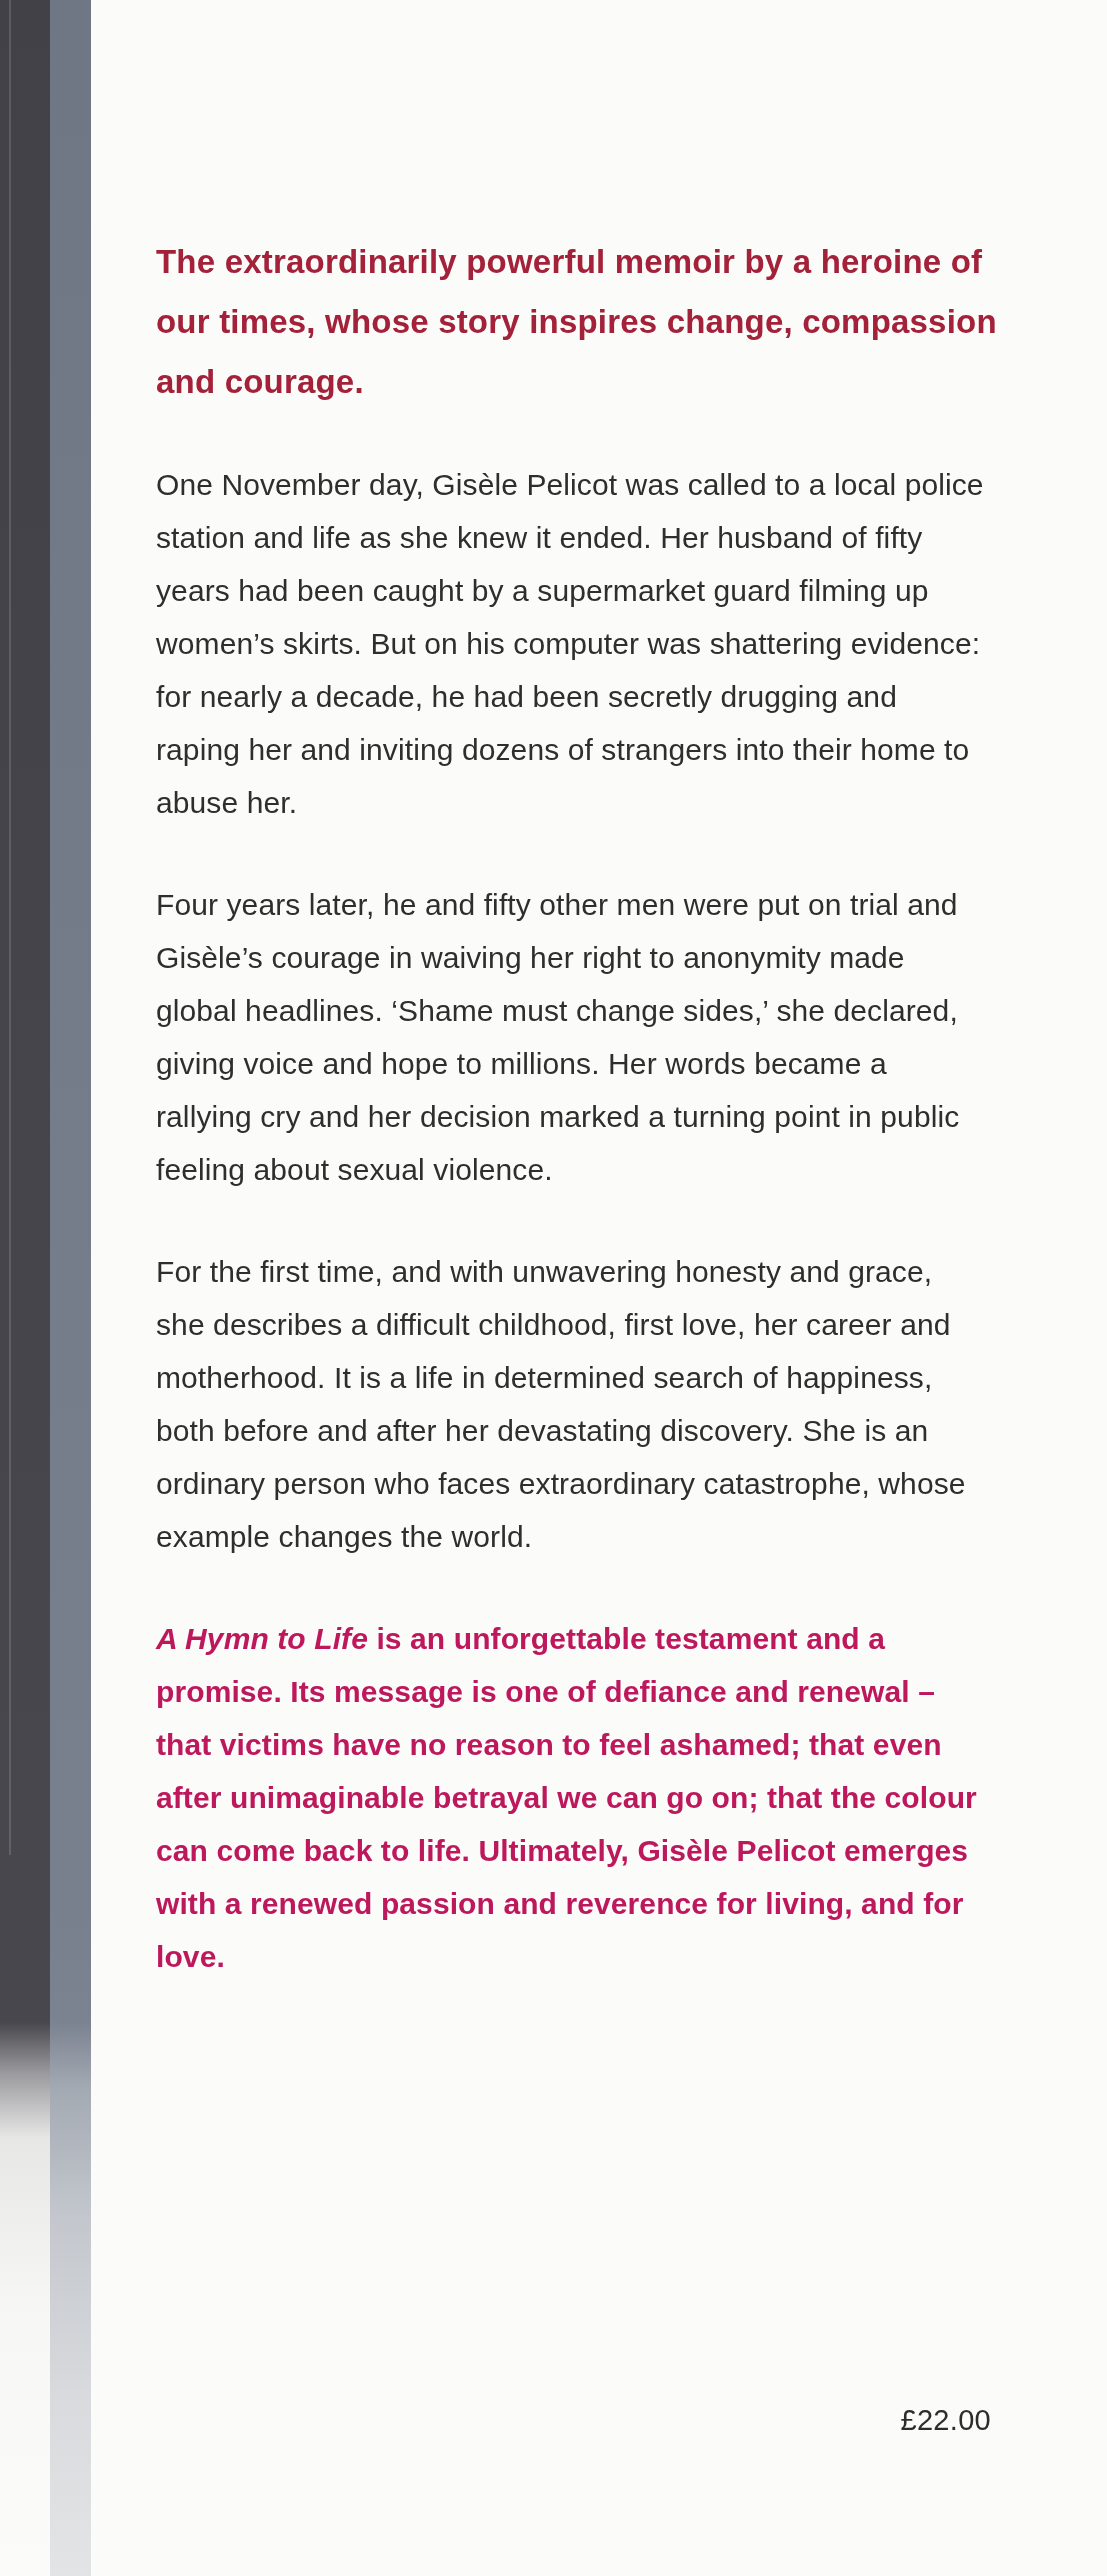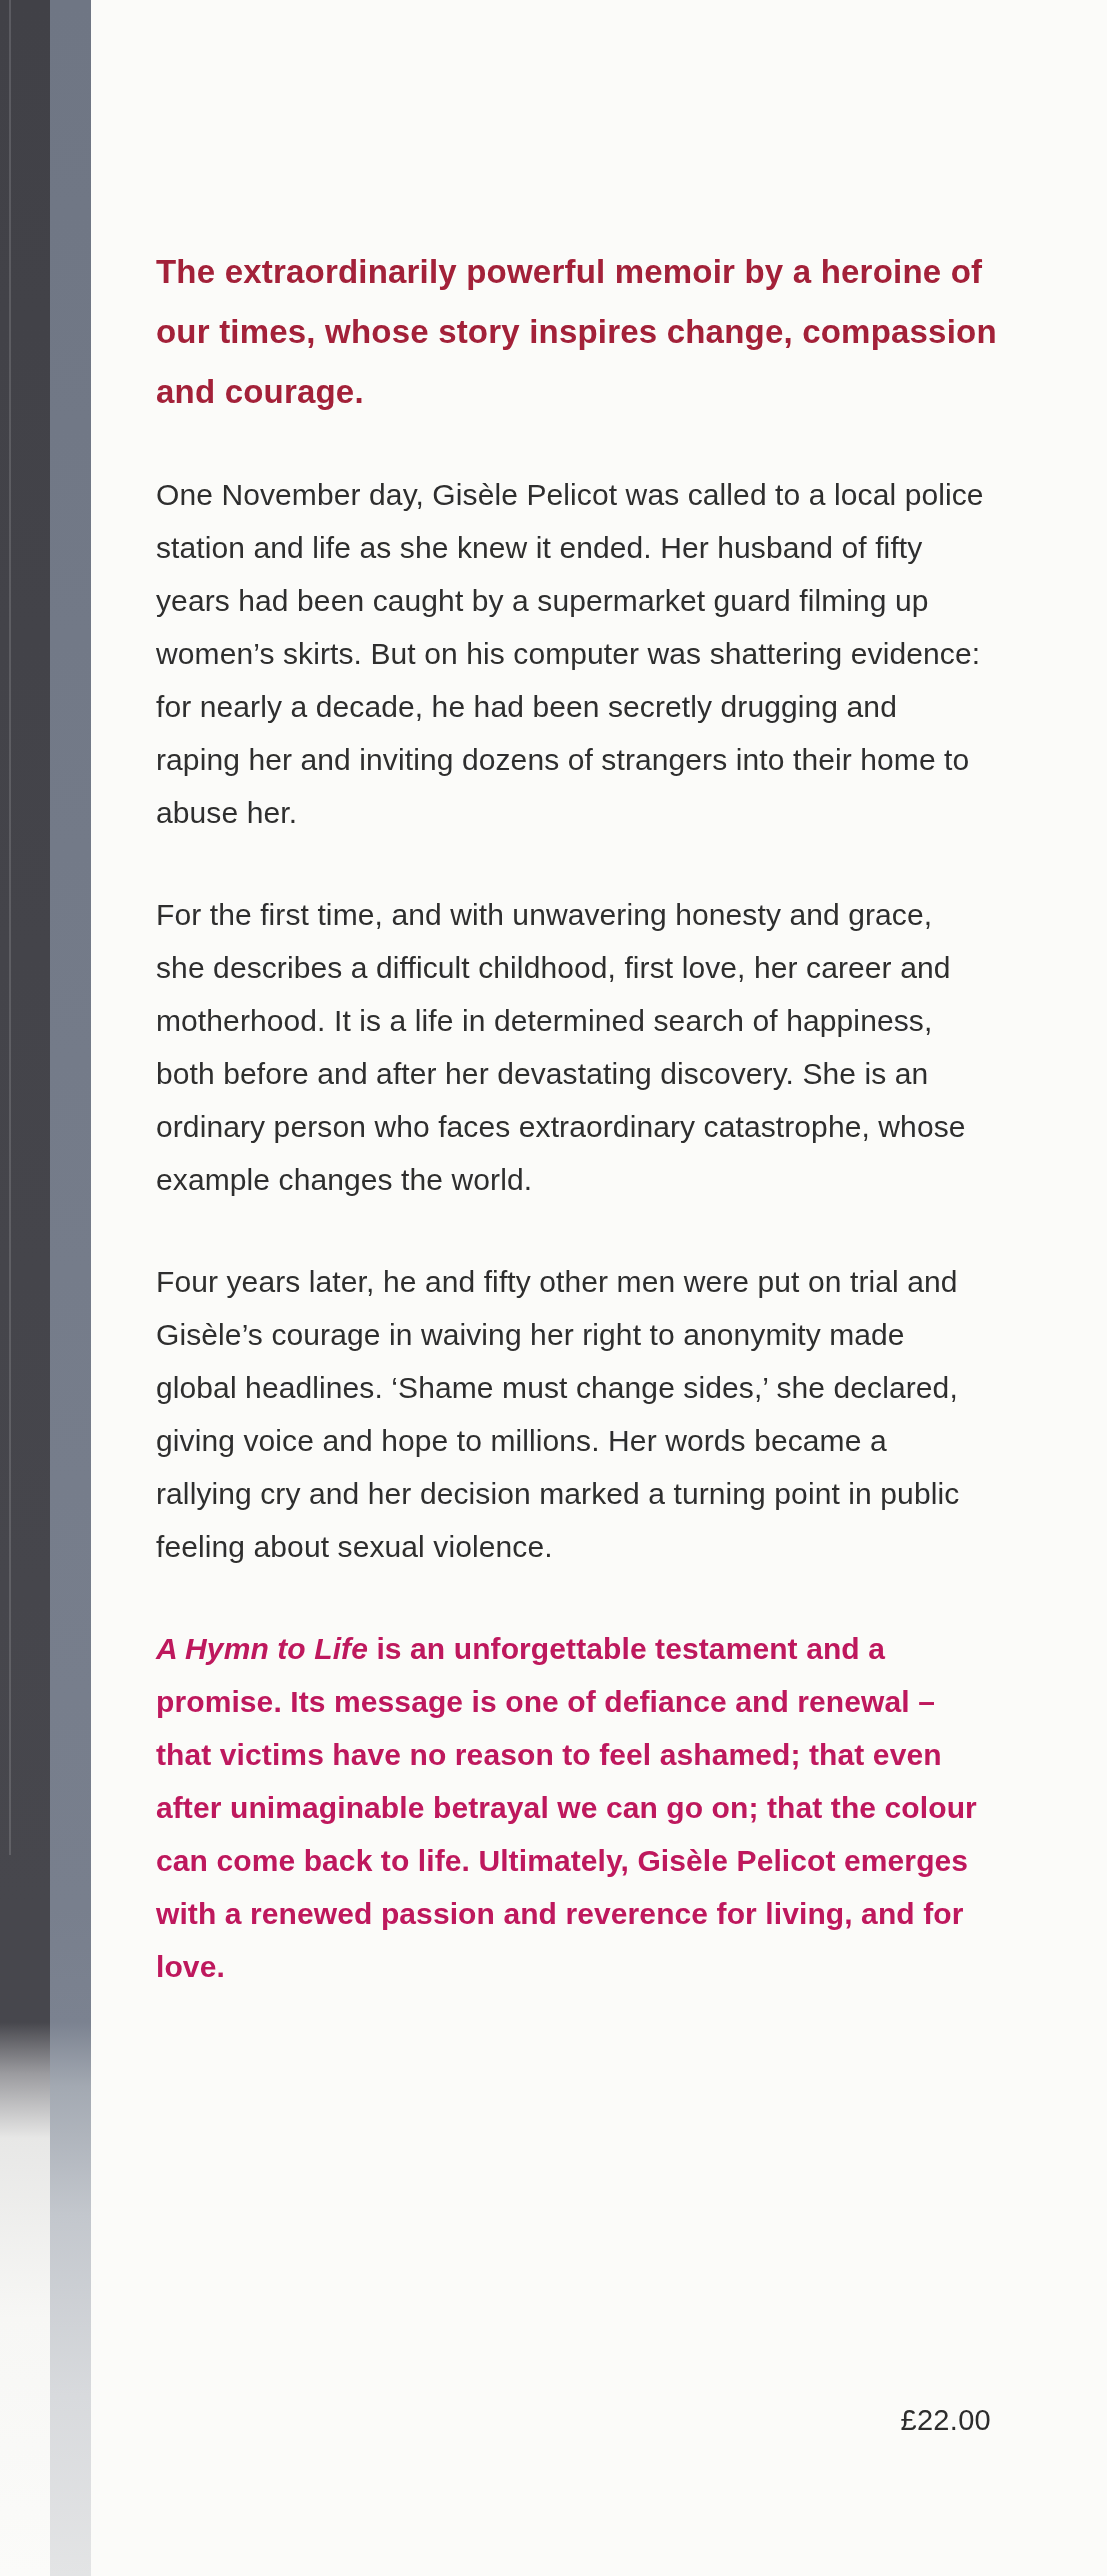--- a/index.html
+++ b/index.html
@@ -47,21 +47,21 @@
   .spine-edge-highlight {
     position: absolute;
     left: 9px; top: 0;
     width: 1.8px;
     height: 72%;
     background: rgba(255,255,255,0.14);
   }
   .flap-content {
     position: absolute;
     left: 156px;
-    top: 242px;
+    top: 232px;
     width: 841px;
   }
   .headline {
     margin: 0 0 46px 0;
     font-size: 33px;
     line-height: 60px;
     font-weight: 700;
     letter-spacing: 0.2px;
     color: #a32139;
   }
@@ -99,23 +99,23 @@
   <div class="spine-outer"></div>
   <div class="spine-inner"></div>
   <div class="spine-edge-highlight"></div>
 
   <div class="flap-content">
 
     <h1 class="headline">The extraordinarily powerful memoir by a heroine of our times, whose story inspires change, compassion and courage.</h1>
 
     <p class="para">One November day, Gisèle Pelicot was called to a local police station and life as she knew it ended. Her husband of fifty years had been caught by a supermarket guard filming up women’s skirts. But on his computer was shattering evidence: for nearly a decade, he had been secretly drugging and raping her and inviting dozens of strangers into their home to abuse her.</p>
 
+    <p class="para">Four years later, he and fifty other men were put on trial and Gisèle’s courage in waiving her right to anonymity made global headlines. ‘Shame must change sides,’ she declared, giving voice and hope to millions. Her words became a rallying cry and her decision marked a turning point in public feeling about sexual violence.</p>
+
     <p class="para">For the first time, and with unwavering honesty and grace, she describes a difficult childhood, first love, her career and motherhood. It is a life in determined search of happiness, both before and after her devastating discovery. She is an ordinary person who faces extraordinary catastrophe, whose example changes the world.</p>
-
-    <p class="para">Four years later, he and fifty other men were put on trial and Gisèle’s courage in waiving her right to anonymity made global headlines. ‘Shame must change sides,’ she declared, giving voice and hope to millions. Her words became a rallying cry and her decision marked a turning point in public feeling about sexual violence.</p>
 
     <p class="para closing"><em class="book-title">A Hymn to Life</em><span> is an unforgettable testament and a promise. Its message is one of defiance and renewal – that victims have no reason to feel ashamed; that even after unimaginable betrayal we can go on; that the colour can come back to life. Ultimately, Gisèle Pelicot emerges with a renewed passion and reverence for living, and for love.</span></p>
 
   </div>
 
   <div class="price">£22.00</div>
 
 </div>
 
 

